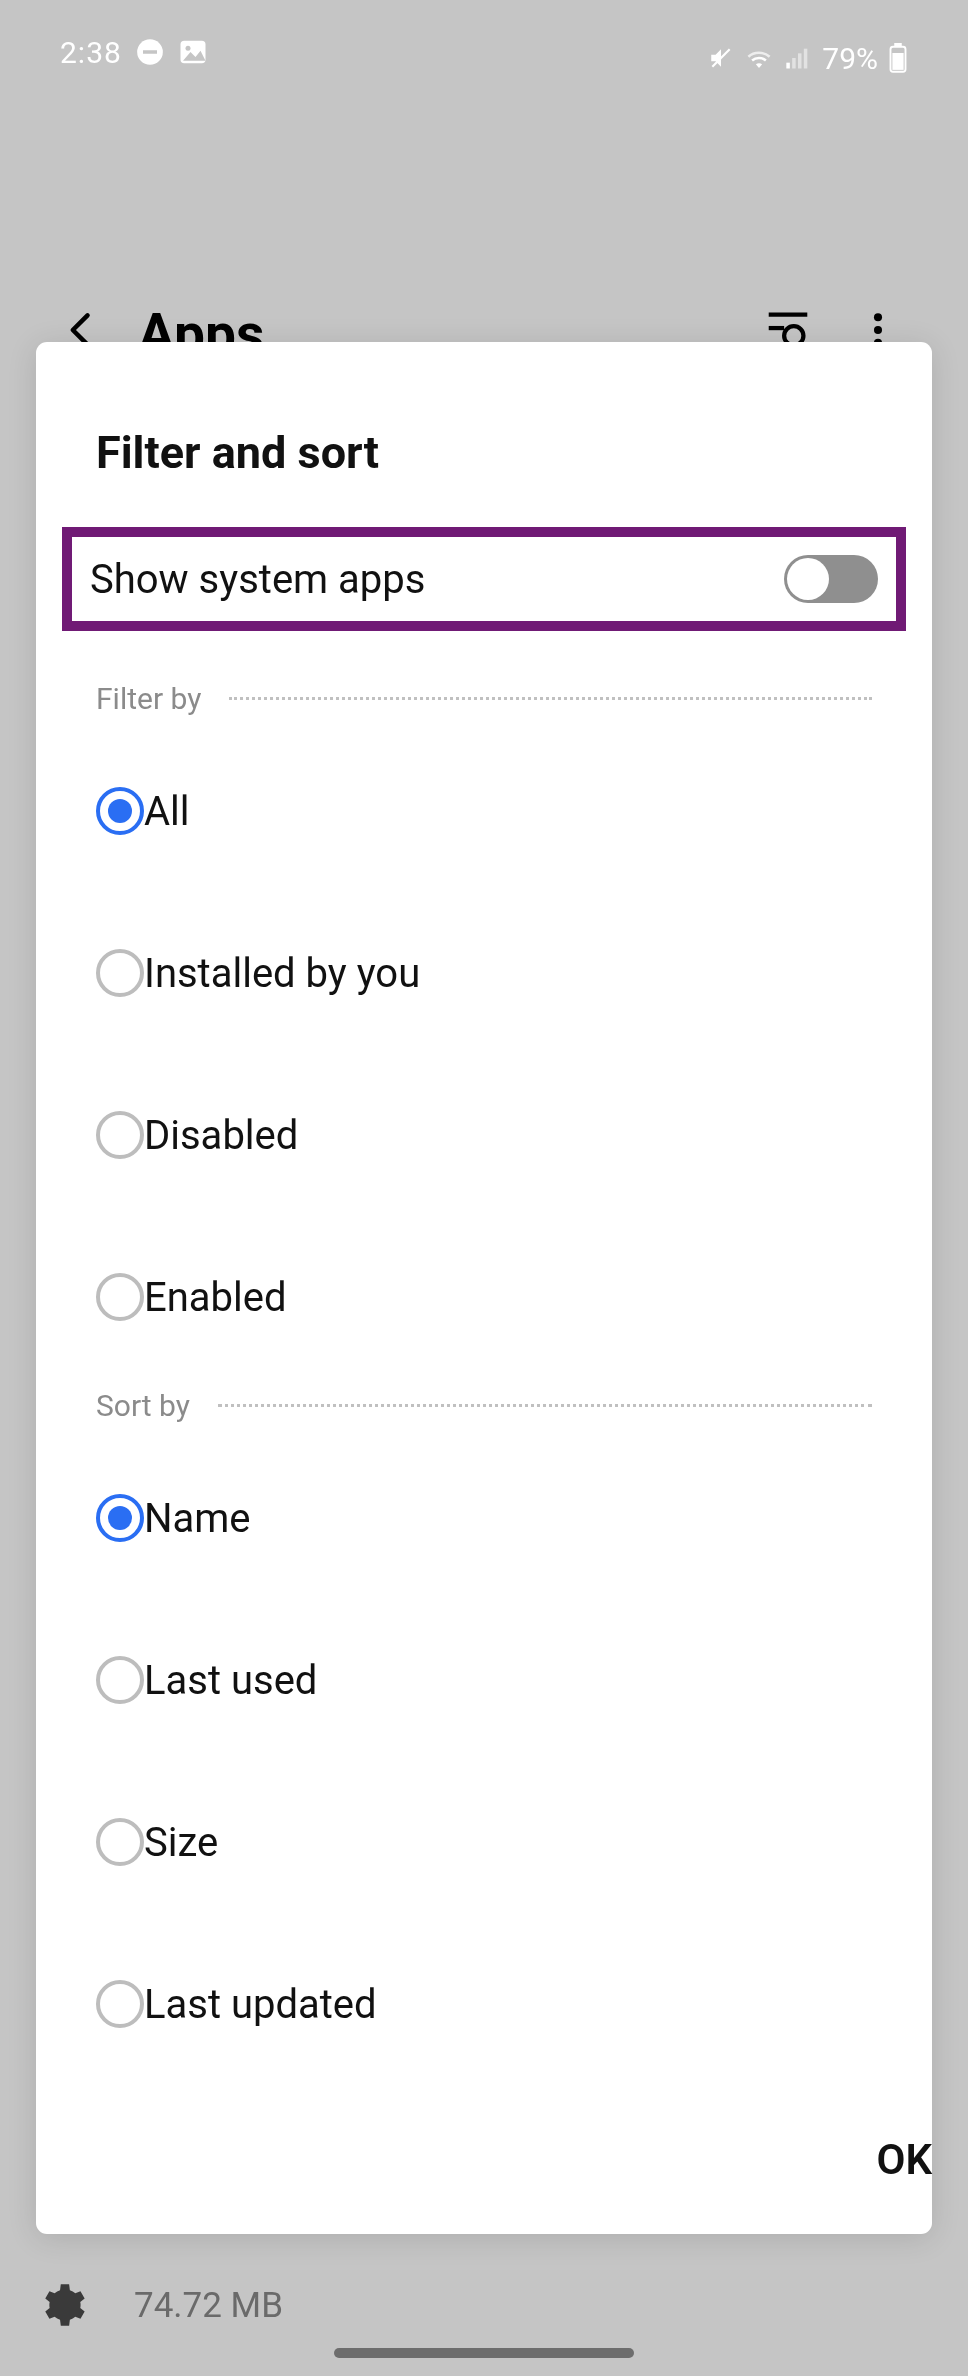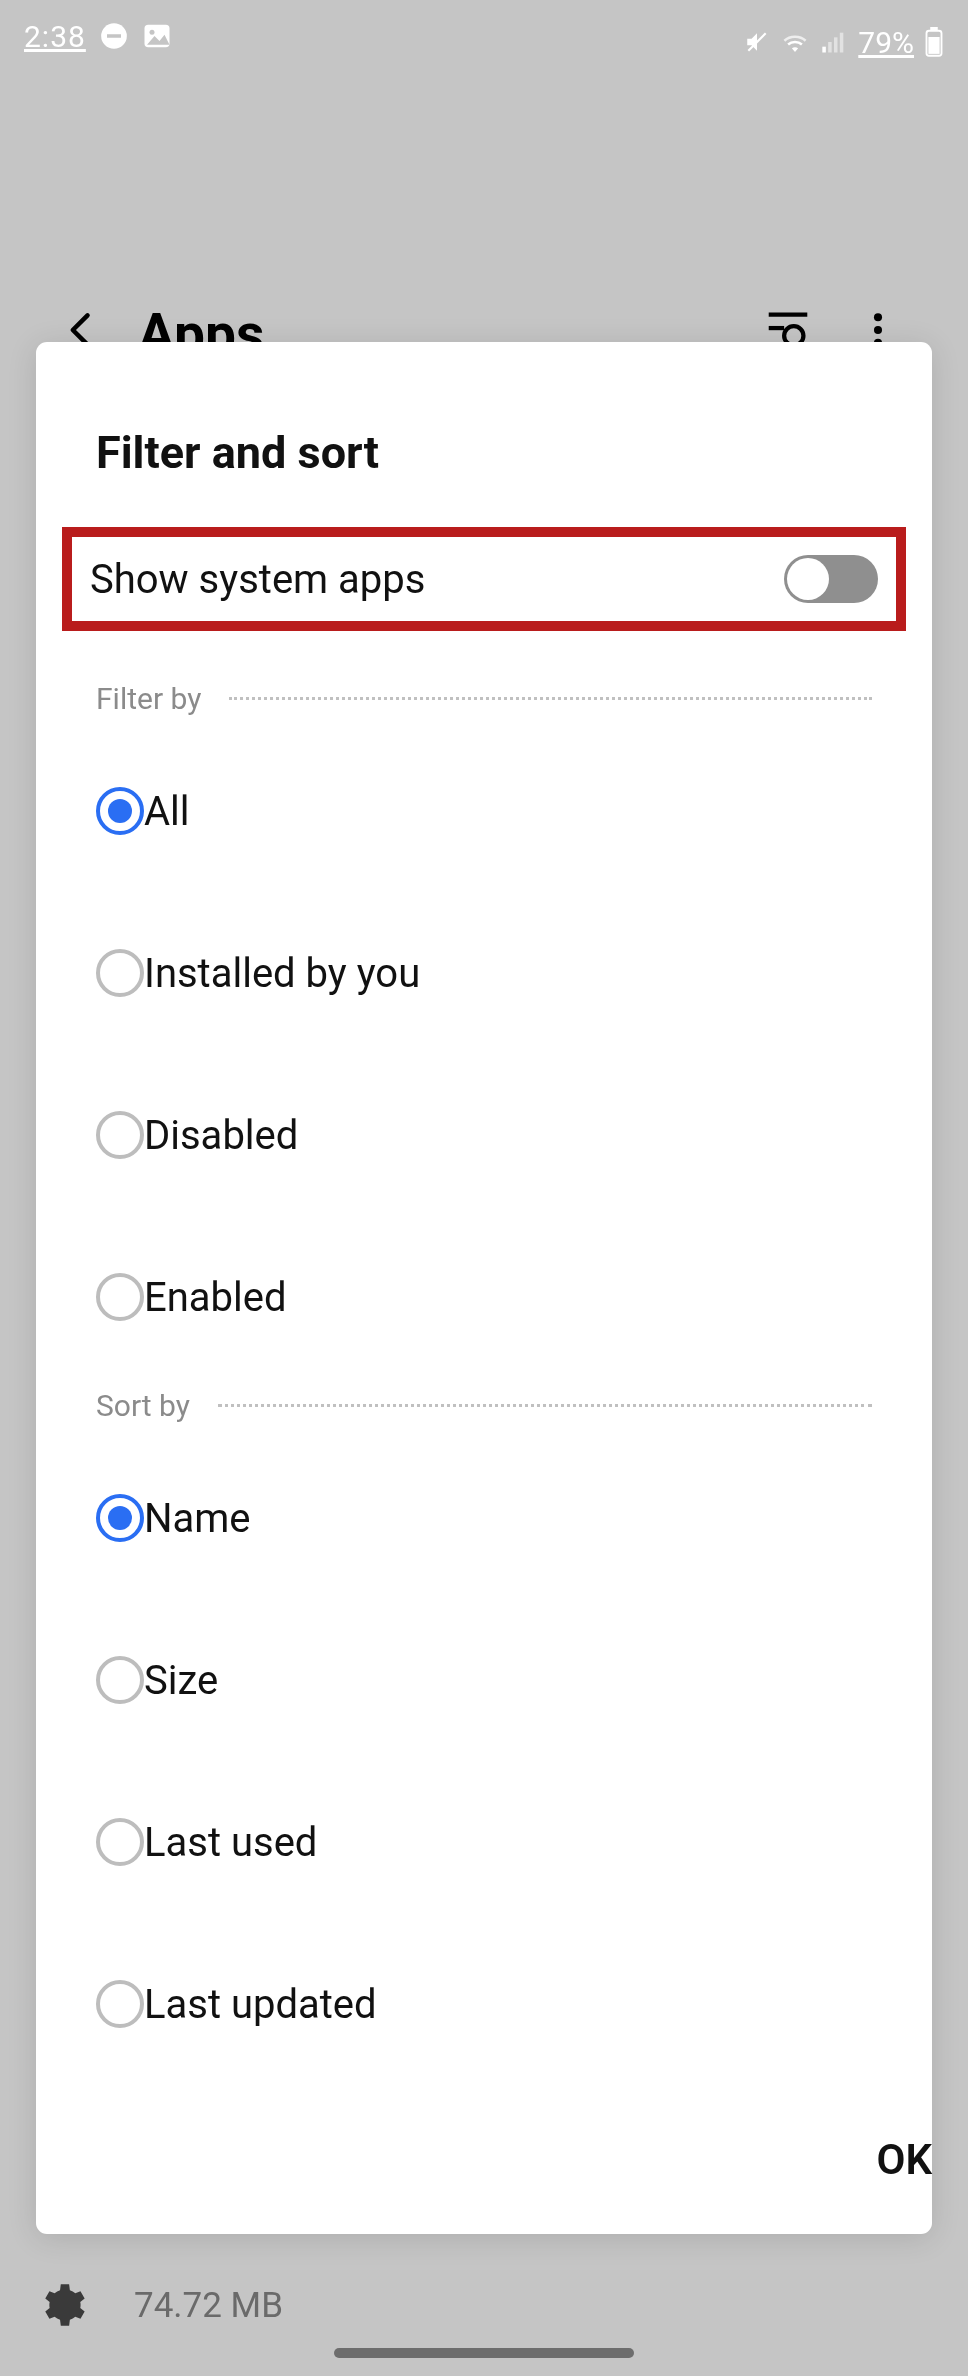--- a/index.html
+++ b/index.html
@@ -7,29 +7,28 @@
   body {
     font-family: -apple-system, BlinkMacSystemFont, "Segoe UI", Roboto, sans-serif;
     background: #c5c5c5;
     position: relative;
     overflow: hidden;
   }
 
   
   .status-bar {
     position: absolute;
-    top: 0; left: 0; right: 0;
+    top: 16px; left: 0; right: 0;
     height: 72px;
     display: flex;
     justify-content: space-between;
     align-items: center;
-    padding: 0 24px;
+    padding: 0 60px;
     color: #fff;
     font-size: 30px;
-    text-decoration: underline;
   }
   .status-left { display: flex; align-items: center; gap: 14px; }
   .status-right { display: flex; align-items: center; gap: 10px; margin-top: 12px; }
   .status-time { font-weight: 400; letter-spacing: 1px; }
   .status-icon { display: inline-flex; }
 
   
   .app-header {
     position: absolute;
     top: 250px;
@@ -86,21 +85,21 @@
 
   .modal-title {
     font-size: 45px;
     font-weight: 700;
     color: #111;
     padding: 0 60px 48px 60px;
   }
 
   
   .highlight-box {
-    border: 10px solid #b91c1c;
+    border: 10px solid #701a75;
     margin: 0 26px 40px 26px;
     padding: 18px 18px 18px 18px;
     display: flex;
     align-items: center;
     justify-content: space-between;
   }
   .toggle-label { font-size: 40px; color: #111; }
   .toggle {
     width: 94px; height: 48px;
     background: #8f8f8f;
@@ -292,25 +291,25 @@
     <span class="dotline"></span>
   </div>
 
   <div class="option-list">
     <div class="option-row">
       <span class="radio selected"></span>
       <span class="option-label">Name</span>
     </div>
     <div class="option-row">
       <span class="radio"></span>
+      <span class="option-label">Last used</span>
+    </div>
+    <div class="option-row">
+      <span class="radio"></span>
       <span class="option-label">Size</span>
-    </div>
-    <div class="option-row">
-      <span class="radio"></span>
-      <span class="option-label">Last used</span>
     </div>
     <div class="option-row">
       <span class="radio"></span>
       <span class="option-label">Last updated</span>
     </div>
   </div>
 
   <div class="ok-row">
     <span class="ok-btn">OK</span>
   </div>

